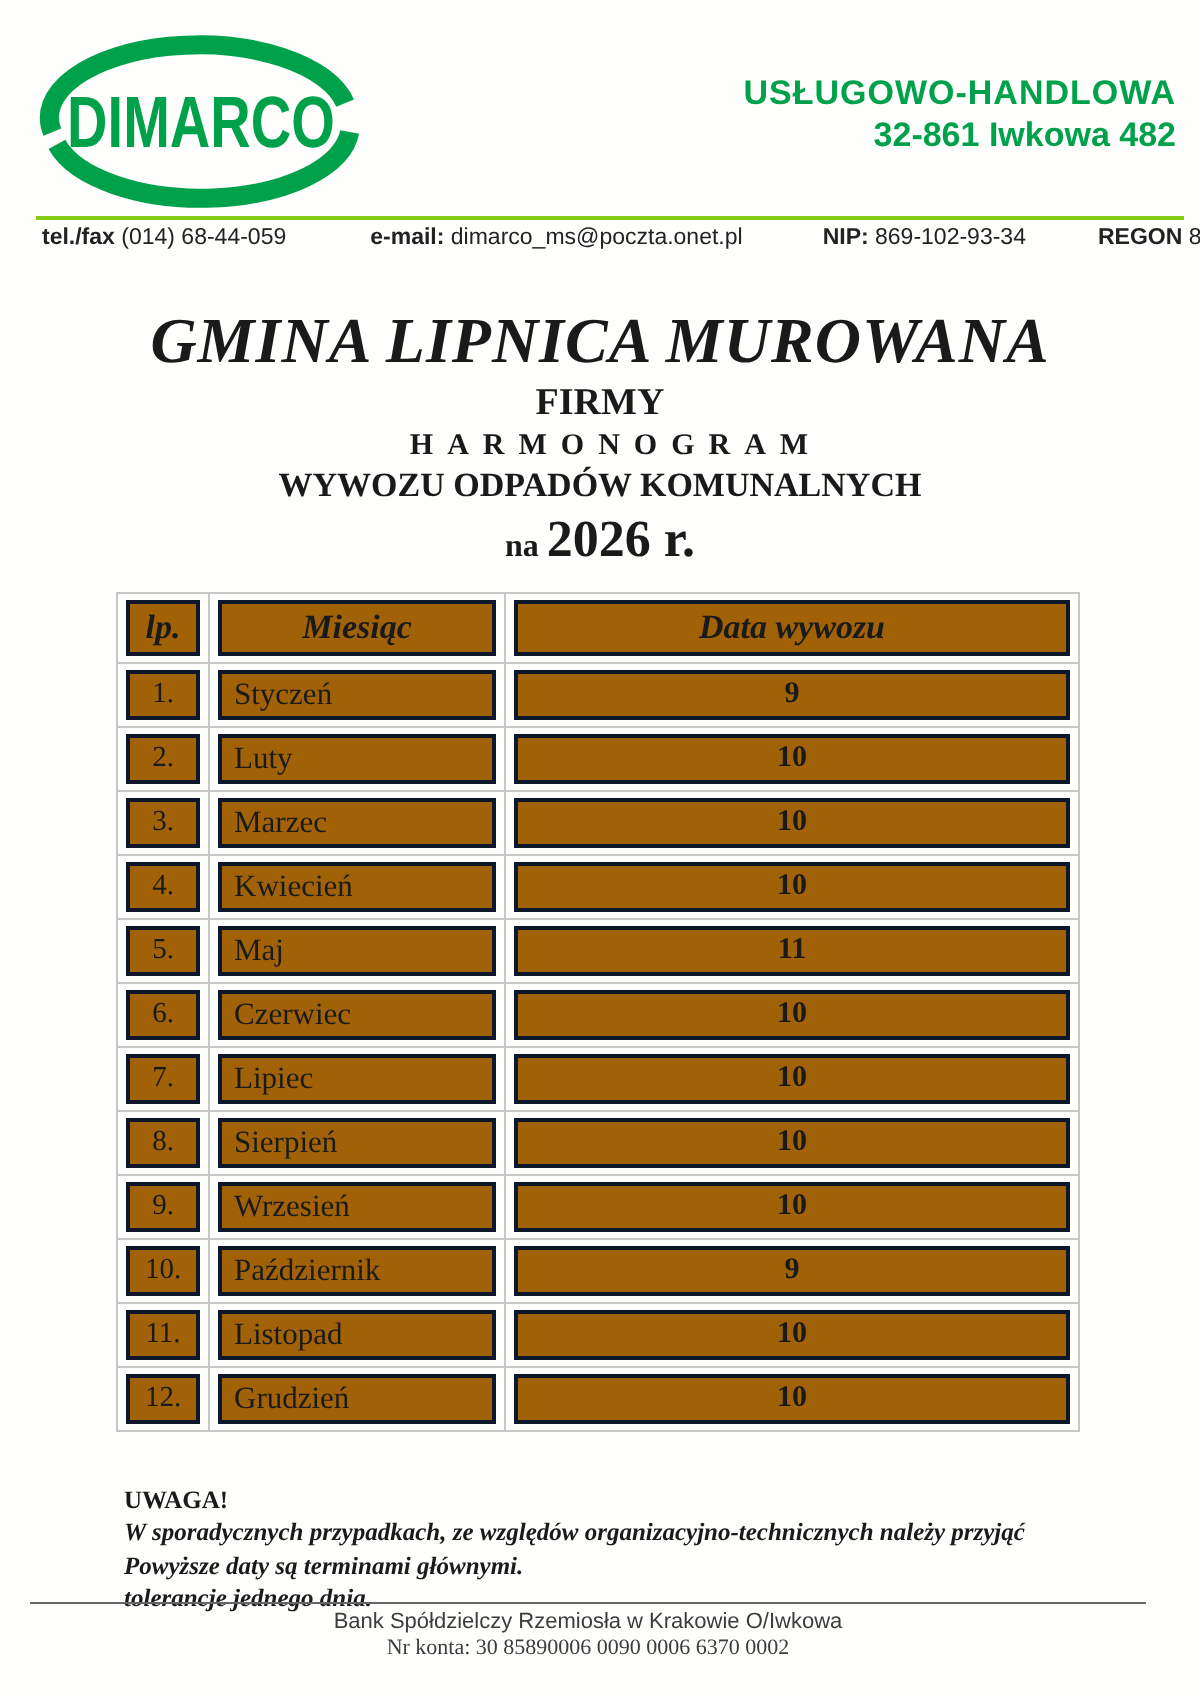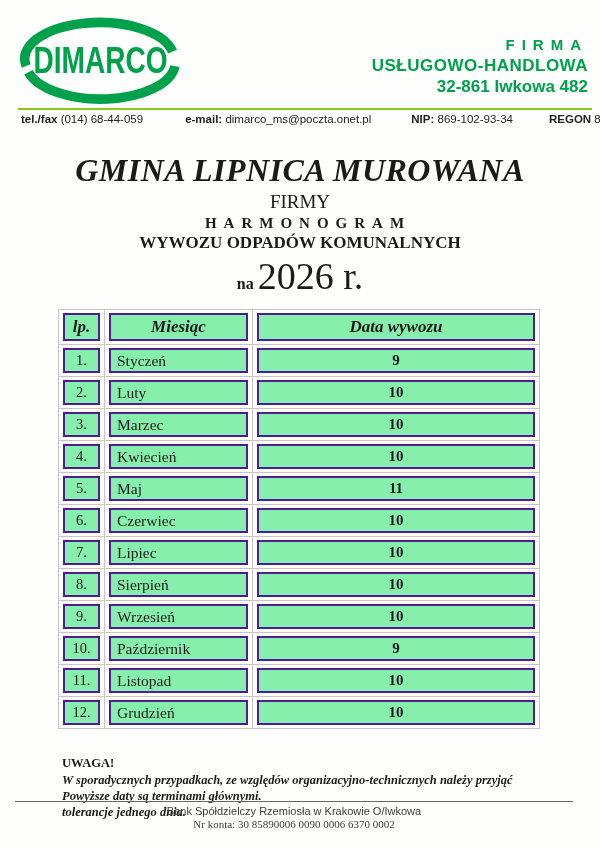--- a/index.html
+++ b/index.html
@@ -44,42 +44,42 @@
     white-space: nowrap;
   }
   .contact-item b { font-weight: bold; }
   .c-tel   { margin-left: 3px; }
   .c-mail  { margin-left: 42px; }
   .c-nip   { margin-left: 40px; }
   .c-regon { margin-left: 36px; }
   
   .title-block { text-align: center; margin-top: 28px; line-height: 1.12; }
   .t1 { font-size: 32px; font-weight: bold; letter-spacing: 0.5px; font-style: italic; }
-  .t2 { font-size: 19px; font-weight: normal; margin-top: 2px; }
+  .t2 { font-size: 19px; font-weight: bold; margin-top: 2px; }
   .t3 { font-size: 15px; font-weight: bold; letter-spacing: 7px; margin-top: 3px; padding-left: 16px; }
   .t4 { font-size: 17px; font-weight: bold; margin-top: 1px; }
   .t5 { margin-top: 3px; }
   .t5 .na   { font-size: 16px; font-weight: bold; }
-  .t5 .year { font-size: 38px; font-weight: normal; }
+  .t5 .year { font-size: 26px; font-weight: bold; }
   
   .table-wrap { margin: 12px 0 0 58px; }
   table.schedule { width: 482px; border-collapse: collapse; table-layout: fixed; }
   table.schedule td, table.schedule th {
     border: 1px solid #c6c6c6;
     padding: 3px 4px;
     vertical-align: middle;
   }
   col.c-no    { width: 46px; }
   col.c-month { width: 148px; }
   .inner {
-    border: 2px solid #4c1d95;
+    border: 2px solid #0f172a;
     height: 21px;
     display: flex;
     align-items: center;
-    background: #86efac;
+    background: #a16207;
     font-size: 15px;
   }
   th .inner { justify-content: center; font-style: italic; font-weight: bold; font-size: 17px; height: 24px; }
   .cell-no .inner   { justify-content: center; font-size: 14.5px; }
   .cell-month .inner{ justify-content: flex-start; padding-left: 6px; font-size: 15.5px; }
   .cell-date .inner { justify-content: center; font-weight: bold; }
   
   .note {
     margin: 26px 40px 0 62px;
     font-size: 12.5px;
@@ -115,21 +115,20 @@
 
 <div class="page">
 
   <div class="letterhead">
     <svg class="logo" viewBox="0 0 170 92" aria-hidden="true">
       <path d="M 7.3 52.3 A 78 38 0 0 1 160.3 37.2" fill="none" stroke="#00A14B" stroke-width="10"></path>
       <path d="M 9.7 58.8 A 78 38 0 0 0 162.7 52.3" fill="none" stroke="#00A14B" stroke-width="10"></path>
       <text x="85" y="60" text-anchor="middle" font-family="Liberation Sans, sans-serif" font-size="38" font-weight="bold" fill="#00A14B" textLength="140" lengthAdjust="spacingAndGlyphs">DIMARCO</text>
     </svg>
     <div class="company-block">
-      <div class="company-line1">FIRMA</div>
       <div class="company-line2">USŁUGOWO-HANDLOWA</div>
       <div class="company-line3">32-861 Iwkowa 482</div>
     </div>
   </div>
 
   <div class="contact-strip">
     <span class="contact-item c-tel">
       <b>tel./fax</b>&nbsp;<span>(014) 68-44-059</span>
     </span>
     <span class="contact-item c-mail">

